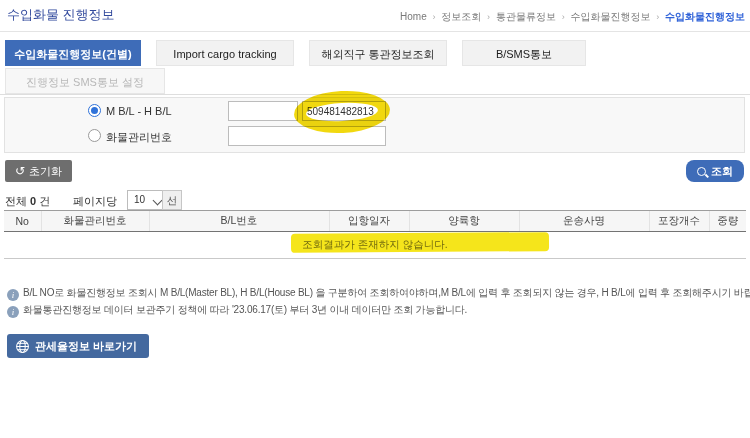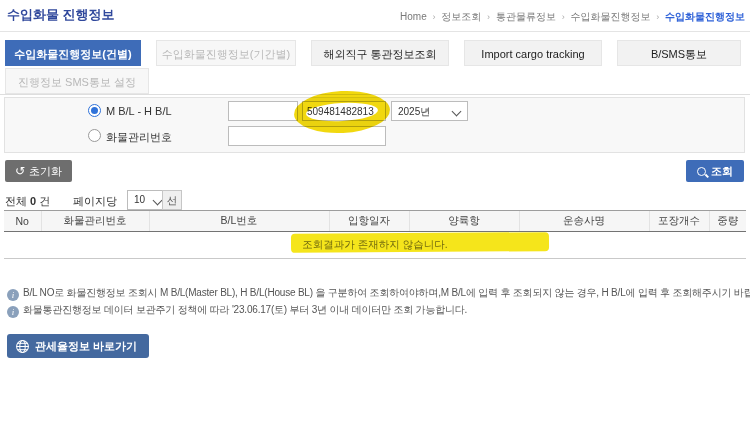--- a/index.html
+++ b/index.html
@@ -1,19 +1,19 @@
 <!DOCTYPE html>
 <html><head>
 <meta charset="utf-8">
 <style>
   html,body{margin:0;padding:0;background:#fff;}
   body{font-family:"Liberation Sans","DejaVu Sans",sans-serif;}
   .page{position:relative;width:750px;height:438px;background:#fff;overflow:hidden;}
 
-  .page-title{position:absolute;left:7px;top:6px;font-size:13px;font-weight:bold;color:#30489c;text-align:right;}
+  .page-title{position:absolute;left:7px;top:6px;font-size:13px;font-weight:normal;color:#30489c;text-align:right;}
   .breadcrumb{position:absolute;right:5px;top:10px;font-size:10px;color:#7a7a7a;white-space:nowrap;}
   .breadcrumb .bc-item{color:#7a7a7a;cursor:pointer;}
   .breadcrumb .bc-sep{color:#aaa;margin:0 3px;font-size:9px;}
   .breadcrumb .bc-current{color:#2f62d8;font-weight:bold;}
   .title-divider{position:absolute;left:0;top:31px;width:750px;height:1px;background:#e4e4e4;}
 
   .tabs-row1{position:absolute;left:5px;top:40px;display:flex;gap:15px;}
   .tabs-row2{position:absolute;left:5px;top:68px;display:flex;gap:2px;}
   .tab{height:26px;line-height:26px;text-align:center;font-size:11px;background:#f2f2f2;
        border:1px solid #e6e6e6;box-sizing:border-box;color:#1d1d1d;cursor:pointer;white-space:nowrap;overflow:hidden;}
@@ -36,21 +36,21 @@
   .sel .sel-val{position:absolute;left:6px;top:3px;white-space:nowrap;}
   .chev{position:absolute;right:7px;top:6px;width:6px;height:6px;border-right:1.5px solid #555;
         border-bottom:1.5px solid #555;transform:rotate(45deg);}
 
   .form-note{position:absolute;left:476px;top:106px;font-size:9.5px;font-weight:bold;color:#fb241b;white-space:nowrap;}
 
   .btn-reset{position:absolute;left:5px;top:160px;height:22px;line-height:22px;padding:0 10px;background:#6e6e6e;
              color:#fff;font-size:11px;border-radius:2px;cursor:pointer;white-space:nowrap;}
   .btn-reset .rst-glyph{font-size:12px;margin-right:4px;}
   .btn-search{position:absolute;right:6px;top:160px;height:22px;line-height:22px;padding:0 11px;background:#3e6cb8;
-              color:#fff;font-size:11px;font-weight:bold;border-radius:2px;cursor:pointer;white-space:nowrap;}
+              color:#fff;font-size:11px;font-weight:bold;border-radius:8px;cursor:pointer;white-space:nowrap;}
   .mag{display:inline-block;position:relative;width:7px;height:7px;border:1.5px solid #fff;border-radius:50%;
        margin-right:5px;vertical-align:-1px;}
   .mag::after{content:'';position:absolute;width:4px;height:1.5px;background:#fff;right:-3.5px;bottom:-1px;transform:rotate(45deg);}
 
   .list-controls{position:absolute;left:5px;top:190px;height:20px;font-size:11px;color:#333;}
   .lc-total{position:absolute;left:0;top:4px;white-space:nowrap;}
   .lc-total b{font-weight:bold;}
   .lc-perpage{position:absolute;left:68px;top:4px;white-space:nowrap;}
   .sel-pagesize{left:122px;top:0;width:42px;}
   .btn-select{position:absolute;left:157px;top:0;width:20px;height:20px;line-height:18px;text-align:center;
@@ -92,40 +92,35 @@
     <span class="bc-sep">›</span>
     <span class="bc-item">수입화물진행정보</span>
     <span class="bc-sep">›</span>
     <span class="bc-current">수입화물진행정보</span>
   </div>
 
   <div class="title-divider"></div>
 
   <div class="tabs-row1">
     <div class="tab active" style="width:136px">수입화물진행정보(건별)</div>
-    <div class="tab muted" style="width:140px">수입화물진행정보(기간별)</div>
+    <div class="tab" style="width:138px">Import cargo tracking</div>
     <div class="tab" style="width:138px">해외직구 통관정보조회</div>
-    <div class="tab" style="width:138px">Import cargo tracking</div>
     <div class="tab" style="width:124px">B/SMS통보</div>
   </div>
   <div class="tabs-row2">
-    <div class="tab muted" style="width:144px">진행정보 SMS통보 설정</div>
+    <div class="tab muted" style="width:160px">진행정보 SMS통보 설정</div>
   </div>
   <div class="tabs-bottom-line"></div>
 
   <div class="form-box"></div>
 
   <span class="radio checked" style="left:88px;top:104px"></span>
   <span class="radio-label" style="left:106px;top:105px">M B/L - H B/L</span>
   <input class="txt" style="left: 228px; top: 101px; width: 70px;" value="">
   <input class="txt" style="left: 302px; top: 101px; width: 84px;" value="509481482813">
-  <div class="sel" style="left:391px;top:101px;width:77px">
-    <span class="sel-val">2025년</span>
-    <span class="chev"></span>
-  </div>
 
   <span class="radio" style="left:88px;top:129px"></span>
   <span class="radio-label" style="left:106px;top:130px">화물관리번호</span>
   <input class="txt" style="left: 228px; top: 126px; width: 158px;" value="">
 
   <div class="btn-reset"><span class="rst-glyph">↺</span><span>초기화</span></div>
 
   <div class="btn-search"><span class="mag"></span><span>조회</span></div>
 
   <div class="list-controls">

